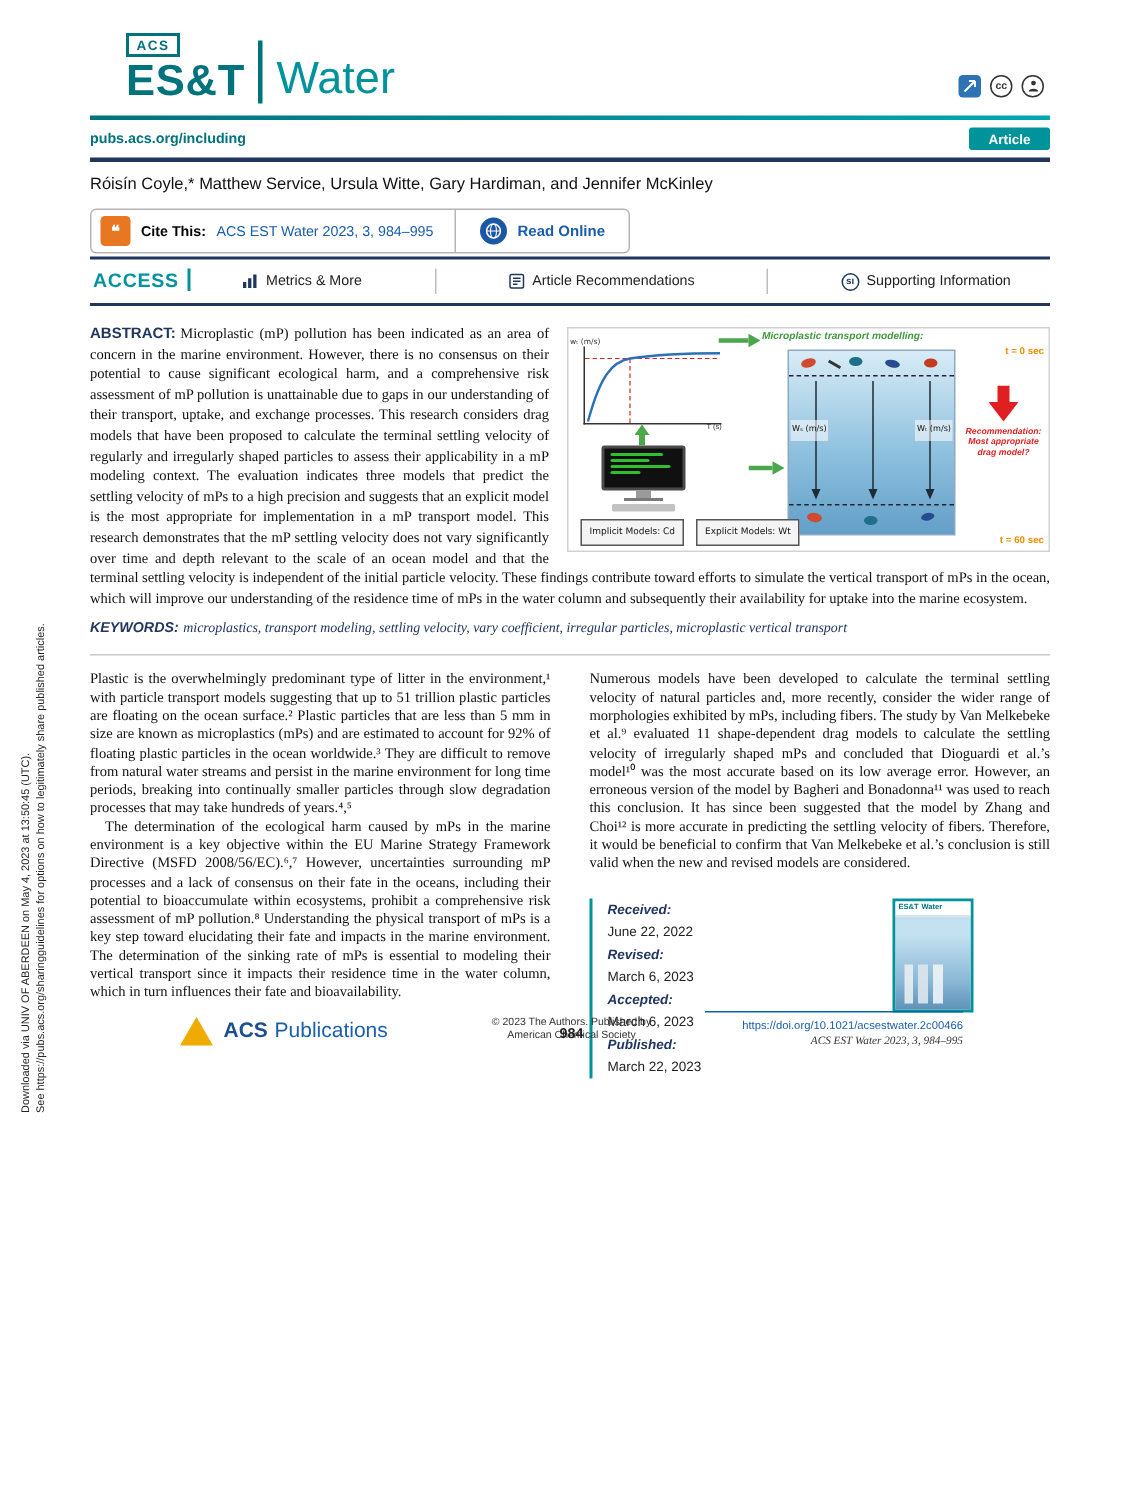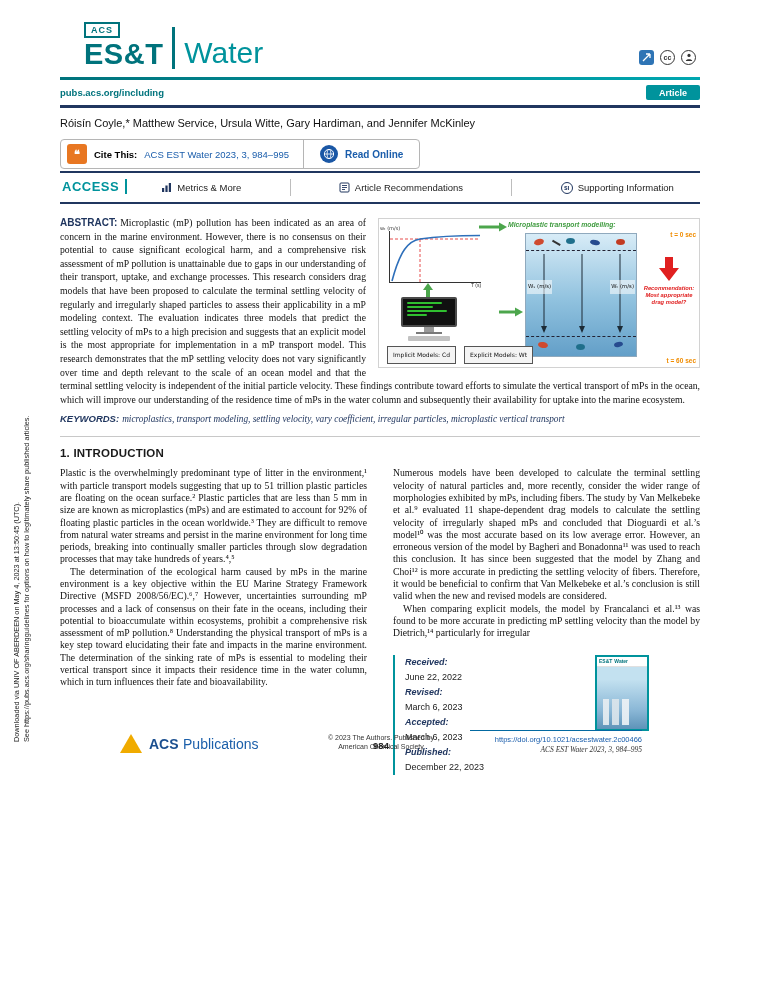--- a/index.html
+++ b/index.html
@@ -323,46 +323,44 @@
       <span class="abs-label">ABSTRACT:</span><span>Microplastic (mP) pollution has been indicated as an area of concern in the marine environment. However, there is no consensus on their potential to cause significant ecological harm, and a comprehensive risk assessment of mP pollution is unattainable due to gaps in our understanding of their transport, uptake, and exchange processes. This research considers drag models that have been proposed to calculate the terminal settling velocity of regularly and irregularly shaped particles to assess their applicability in a mP modeling context. The evaluation indicates three models that predict the settling velocity of mPs to a high precision and suggests that an explicit model is the most appropriate for implementation in a mP transport model. This research demonstrates that the mP settling velocity does not vary significantly over time and depth relevant to the scale of an ocean model and that the terminal settling velocity is independent of the initial particle velocity. These findings contribute toward efforts to simulate the vertical transport of mPs in the ocean, which will improve our understanding of the residence time of mPs in the water column and subsequently their availability for uptake into the marine ecosystem.</span>
     </div>
 
     <div class="keywords">
       <span class="kw-label">KEYWORDS:</span><span class="kw-text">microplastics, transport modeling, settling velocity, vary coefficient, irregular particles, microplastic vertical transport</span>
     </div>
 
     <hr class="divider">
 
     <div>
-      <h2 class="intro-heading">1. INTRODUCTION</h2>
       <div class="cols">
         <div class="col">
           <p>Plastic is the overwhelmingly predominant type of litter in the environment,¹ with particle transport models suggesting that up to 51 trillion plastic particles are floating on the ocean surface.² Plastic particles that are less than 5 mm in size are known as microplastics (mPs) and are estimated to account for 92% of floating plastic particles in the ocean worldwide.³ They are difficult to remove from natural water streams and persist in the marine environment for long time periods, breaking into continually smaller particles through slow degradation processes that may take hundreds of years.⁴,⁵</p>
           <p class="indent">The determination of the ecological harm caused by mPs in the marine environment is a key objective within the EU Marine Strategy Framework Directive (MSFD 2008/56/EC).⁶,⁷ However, uncertainties surrounding mP processes and a lack of consensus on their fate in the oceans, including their potential to bioaccumulate within ecosystems, prohibit a comprehensive risk assessment of mP pollution.⁸ Understanding the physical transport of mPs is a key step toward elucidating their fate and impacts in the marine environment. The determination of the sinking rate of mPs is essential to modeling their vertical transport since it impacts their residence time in the water column, which in turn influences their fate and bioavailability.</p>
         </div>
         <div class="col">
           <p>Numerous models have been developed to calculate the terminal settling velocity of natural particles and, more recently, consider the wider range of morphologies exhibited by mPs, including fibers. The study by Van Melkebeke et al.⁹ evaluated 11 shape-dependent drag models to calculate the settling velocity of irregularly shaped mPs and concluded that Dioguardi et al.’s model¹⁰ was the most accurate based on its low average error. However, an erroneous version of the model by Bagheri and Bonadonna¹¹ was used to reach this conclusion. It has since been suggested that the model by Zhang and Choi¹² is more accurate in predicting the settling velocity of fibers. Therefore, it would be beneficial to confirm that Van Melkebeke et al.’s conclusion is still valid when the new and revised models are considered.</p>
-          <p class="indent">When comparing explicit models, the model by Francalanci et al.¹³ was found to be more accurate in predicting mP settling velocity than the model by Dietrich,¹⁴ particularly for irregular</p>
           <div class="dates-row">
             <div class="dates-box">
               <div class="date-line">
                 <span class="date-label">Received:</span>
                 <span class="date-value">June 22, 2022</span>
               </div>
               <div class="date-line">
                 <span class="date-label">Revised:</span>
                 <span class="date-value">March 6, 2023</span>
               </div>
               <div class="date-line">
                 <span class="date-label">Accepted:</span>
                 <span class="date-value">March 6, 2023</span>
               </div>
               <div class="date-line">
                 <span class="date-label">Published:</span>
-                <span class="date-value">December 22, 2023</span>
+                <span class="date-value">March 22, 2023</span>
               </div>
             </div>
             <div class="cover-thumb">
               <div class="ct-head">
                 <span>ES&amp;T</span>
                 <span>Water</span>
               </div>
               <div class="ct-img"></div>
             </div>
           </div>

